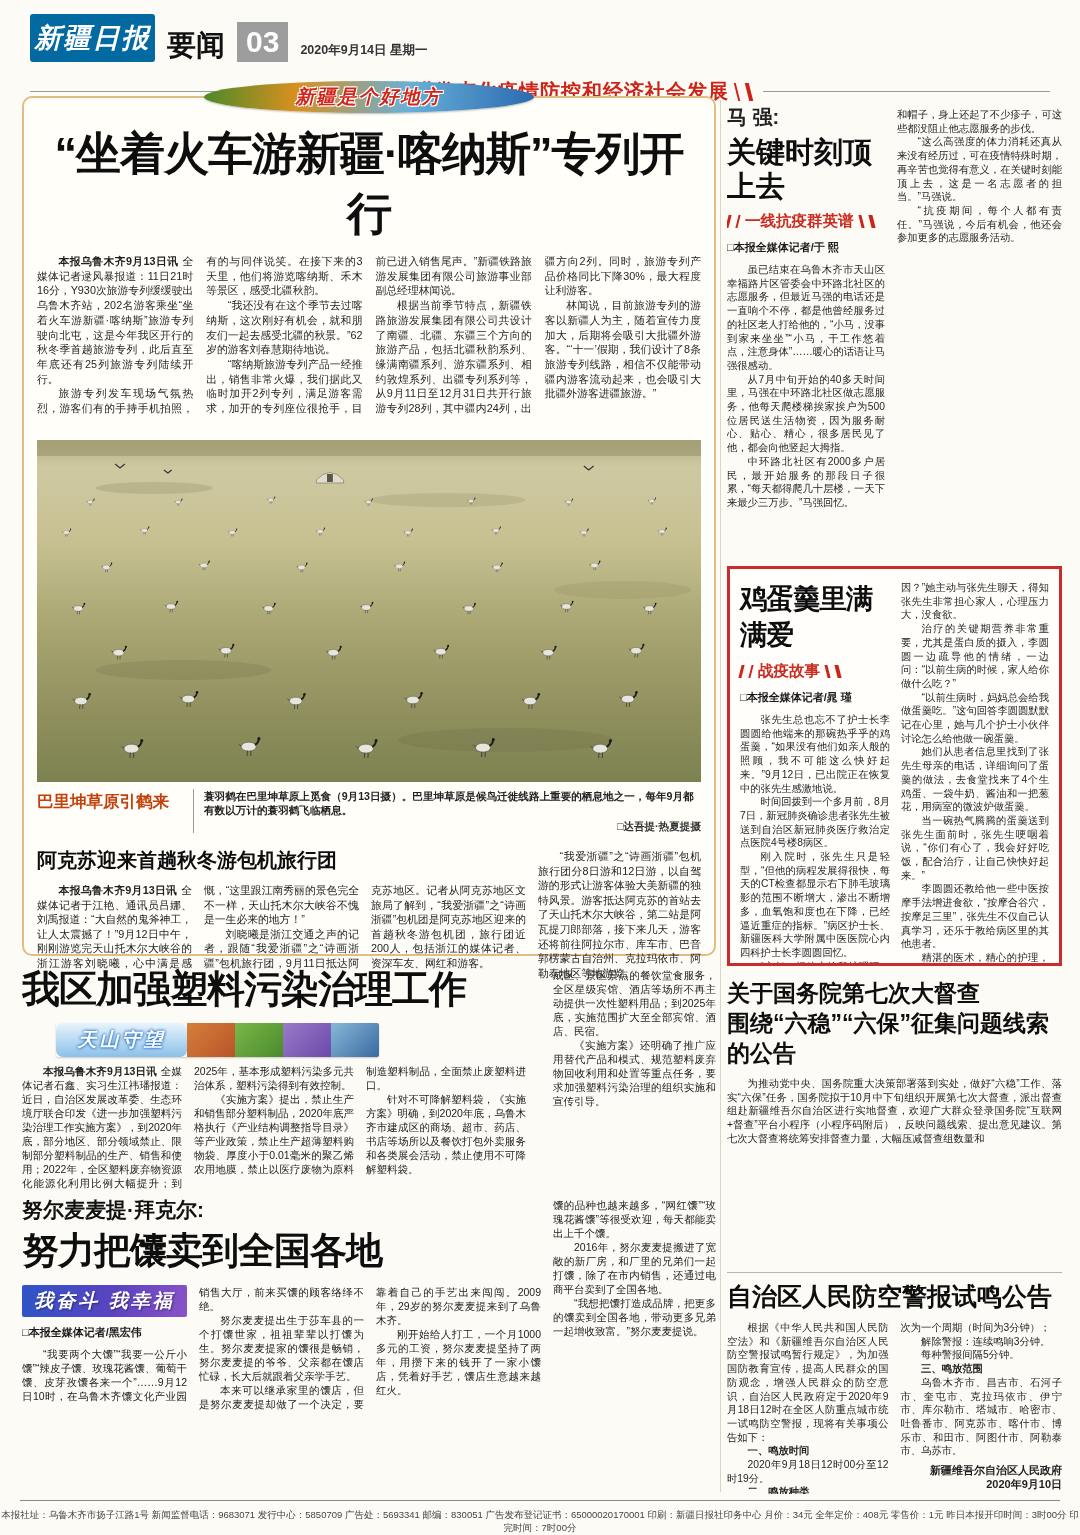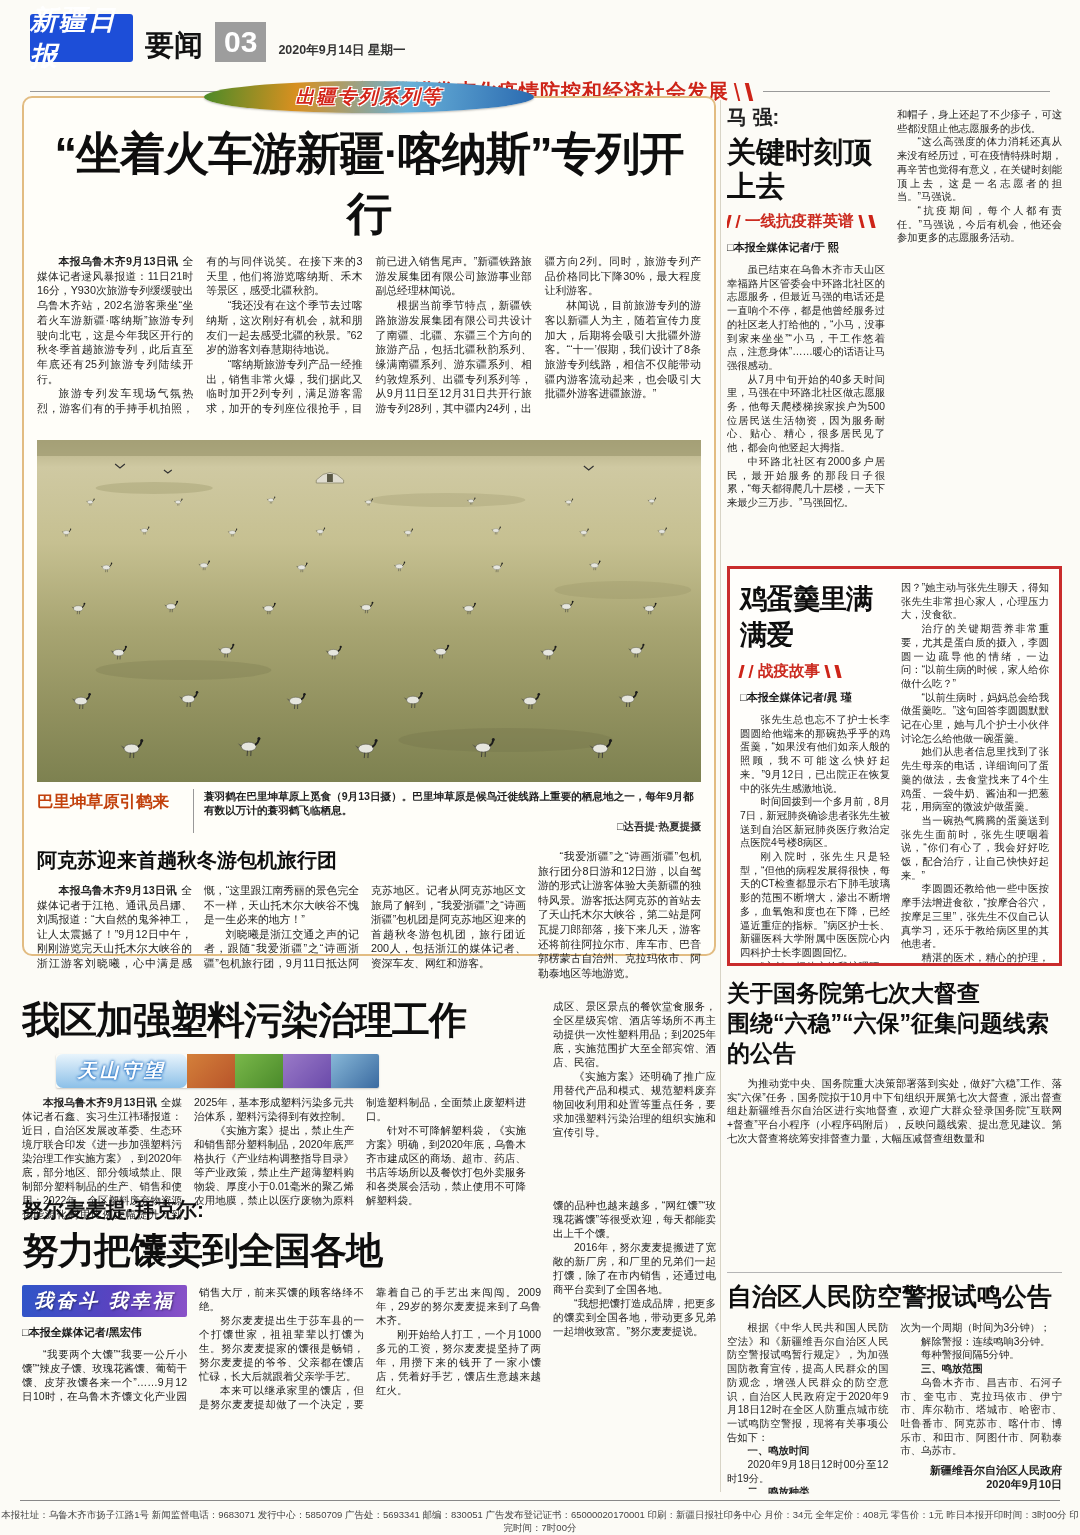--- a/index.html
+++ b/index.html
@@ -1,20 +1,20 @@
 <!DOCTYPE html>
 <html><head>
 <meta charset="utf-8">
 <style>
   html,body{margin:0;padding:0;background:#e8e6e0;}
   #page{position:relative;width:1080px;height:1535px;background:#fcfbf6;margin:0 auto;
         font-family:"Liberation Sans","DejaVu Sans",sans-serif;color:#222;overflow:hidden;}
   
   .masthead{position:absolute;left:30px;top:14px;display:flex;align-items:flex-end;gap:12px;}
-  .logo{width:103px;height:48px;background:#1d4ed8;border-radius:3px;display:flex;align-items:center;justify-content:center;
+  .logo{width:125px;height:48px;background:#0369a1;border-radius:3px;display:flex;align-items:center;justify-content:center;
         color:#fff;font-family:"Liberation Serif","DejaVu Serif",serif;font-weight:900;font-style:italic;font-size:27px;letter-spacing:2px;}
   .section-label{font-size:29px;font-weight:900;color:#111;line-height:1;padding-bottom:2px;}
   .pageno{background:#9d9d9d;color:#fff;font-weight:900;font-size:30px;line-height:1;padding:5px 9px;}
   .date{font-size:12.5px;font-weight:700;color:#333;padding-bottom:3px;}
   .rule-row{position:absolute;left:30px;right:30px;top:78px;display:flex;align-items:center;}
   .rule{flex:1;height:1px;background:#9a9a9a;}
   .top-banner{display:flex;align-items:center;gap:7px;padding:0 12px;color:#cd2418;font-weight:900;font-size:20px;letter-spacing:1px;}
   .brk{display:inline-block;width:9px;height:18px;border-left:4px solid #cd2418;border-right:2px solid #cd2418;transform:skewX(-14deg);}
   .brk.r{transform:skewX(14deg);border-left-width:2px;border-right-width:4px;}
   
@@ -41,21 +41,21 @@
   .captitle{font-size:16.5px;font-weight:700;color:#c2410c;width:146px;padding-top:2px;}
   .capdiv{width:1px;align-self:stretch;background:#999;}
   .captext{flex:1;font-size:10.6px;line-height:14px;font-weight:700;color:#222;}
   .credit{text-align:right;font-weight:700;color:#333;margin-top:2px;}
   .aksu{margin-top:12px;display:flex;gap:12px;}
   .aksu-main{flex:1;min-width:0;}
   .aksu-title{font-size:20px;font-weight:900;color:#0e0e0e;margin:2px 0 9px;}
   .aksu-cols{column-count:3;column-gap:12px;font-size:10.8px;line-height:14.6px;}
   .aksu-side{width:163px;font-size:10.8px;line-height:14.6px;padding-top:4px;}
   
-  .plastic{position:absolute;left:22px;top:964px;width:694px;height:226px;display:flex;gap:27px;box-sizing:border-box;overflow:hidden;margin-top:31px;}
+  .plastic{position:absolute;left:22px;top:964px;width:694px;height:226px;display:flex;gap:27px;box-sizing:border-box;overflow:hidden;}
   .p-main{flex:1;min-width:0;}
   .p-title{font-size:38px;font-weight:900;color:#0e0e0e;margin:0 0 8px;letter-spacing:-1px;}
   .ts-banner{height:34px;width:64%;margin-left:34px;display:flex;border-radius:2px;overflow:hidden;box-shadow:0 1px 2px rgba(0,0,0,.2);}
   .ts-left{flex:1.5;background:linear-gradient(180deg,#e8f4fc,#8cc0e8);display:flex;align-items:center;justify-content:center;
            color:#fff;font-weight:900;font-style:italic;font-size:19px;letter-spacing:3px;text-shadow:0 0 3px #1a6ac0,0 0 3px #1a6ac0;border-radius:7px;}
   .ts-th{flex:.55;}
   .ts1{background:linear-gradient(135deg,#d4803a,#b8542a);}
   .ts2{background:linear-gradient(135deg,#7ab84a,#4a8a2a);}
   .ts3{background:linear-gradient(135deg,#9a7ac8,#6a4aaa);}
   .ts4{background:linear-gradient(135deg,#88b8d8,#3a6aa0);}
@@ -123,21 +123,21 @@
       <span>统筹推进常态化疫情防控和经济社会发展</span>
       <span class="brk r"></span>
     </span>
     <span class="rule"></span>
   </div>
 
   <div class="vdiv"></div>
 
   <section class="lead-box">
     <div class="ribbon">
-      <span class="ribbon-text">出疆专列系列等</span>
+      <span class="ribbon-text">新疆是个好地方</span>
     </div>
     <h1 class="lead-title">“坐着火车游新疆·喀纳斯”专列开行</h1>
     <div class="lead-cols">
       <p class="para"><b class="dl">本报乌鲁木齐9月13日讯</b><span>全媒体记者逯风暴报道：11日21时16分，Y930次旅游专列缓缓驶出乌鲁木齐站，202名游客乘坐“坐着火车游新疆·喀纳斯”旅游专列驶向北屯，这是今年我区开行的秋冬季首趟旅游专列，此后直至年底还有25列旅游专列陆续开行。</span></p>
       <div class="flow"><p class="para">旅游专列发车现场气氛热烈，游客们有的手持手机拍照，有的与同伴说笑。在接下来的3天里，他们将游览喀纳斯、禾木等景区，感受北疆秋韵。</p><p class="para">“我还没有在这个季节去过喀纳斯，这次刚好有机会，就和朋友们一起去感受北疆的秋景。”62岁的游客刘春慧期待地说。</p><p class="para">“喀纳斯旅游专列产品一经推出，销售非常火爆，我们据此又临时加开2列专列，满足游客需求，加开的专列座位很抢手，目前已进入销售尾声。”新疆铁路旅游发展集团有限公司旅游事业部副总经理林闻说。</p><p class="para">根据当前季节特点，新疆铁路旅游发展集团有限公司共设计了南疆、北疆、东疆三个方向的旅游产品，包括北疆秋韵系列、缘满南疆系列、游东疆系列、相约敦煌系列、出疆专列系列等，从9月11日至12月31日共开行旅游专列28列，其中疆内24列，出疆方向2列。同时，旅游专列产品价格同比下降30%，最大程度让利游客。</p><p class="para">林闻说，目前旅游专列的游客以新疆人为主，随着宣传力度加大，后期将会吸引大批疆外游客。“‘十一’假期，我们设计了8条旅游专列线路，相信不仅能带动疆内游客流动起来，也会吸引大批疆外游客进疆旅游。”</p></div>
     </div>
 
     <svg class="photo-svg" viewBox="0 0 680 342" preserveAspectRatio="none" aria-label="巴里坤草原上觅食的蓑羽鹤群">
       <defs>
         <linearGradient id="grass" x1="0" y1="0" x2="0" y2="1">

